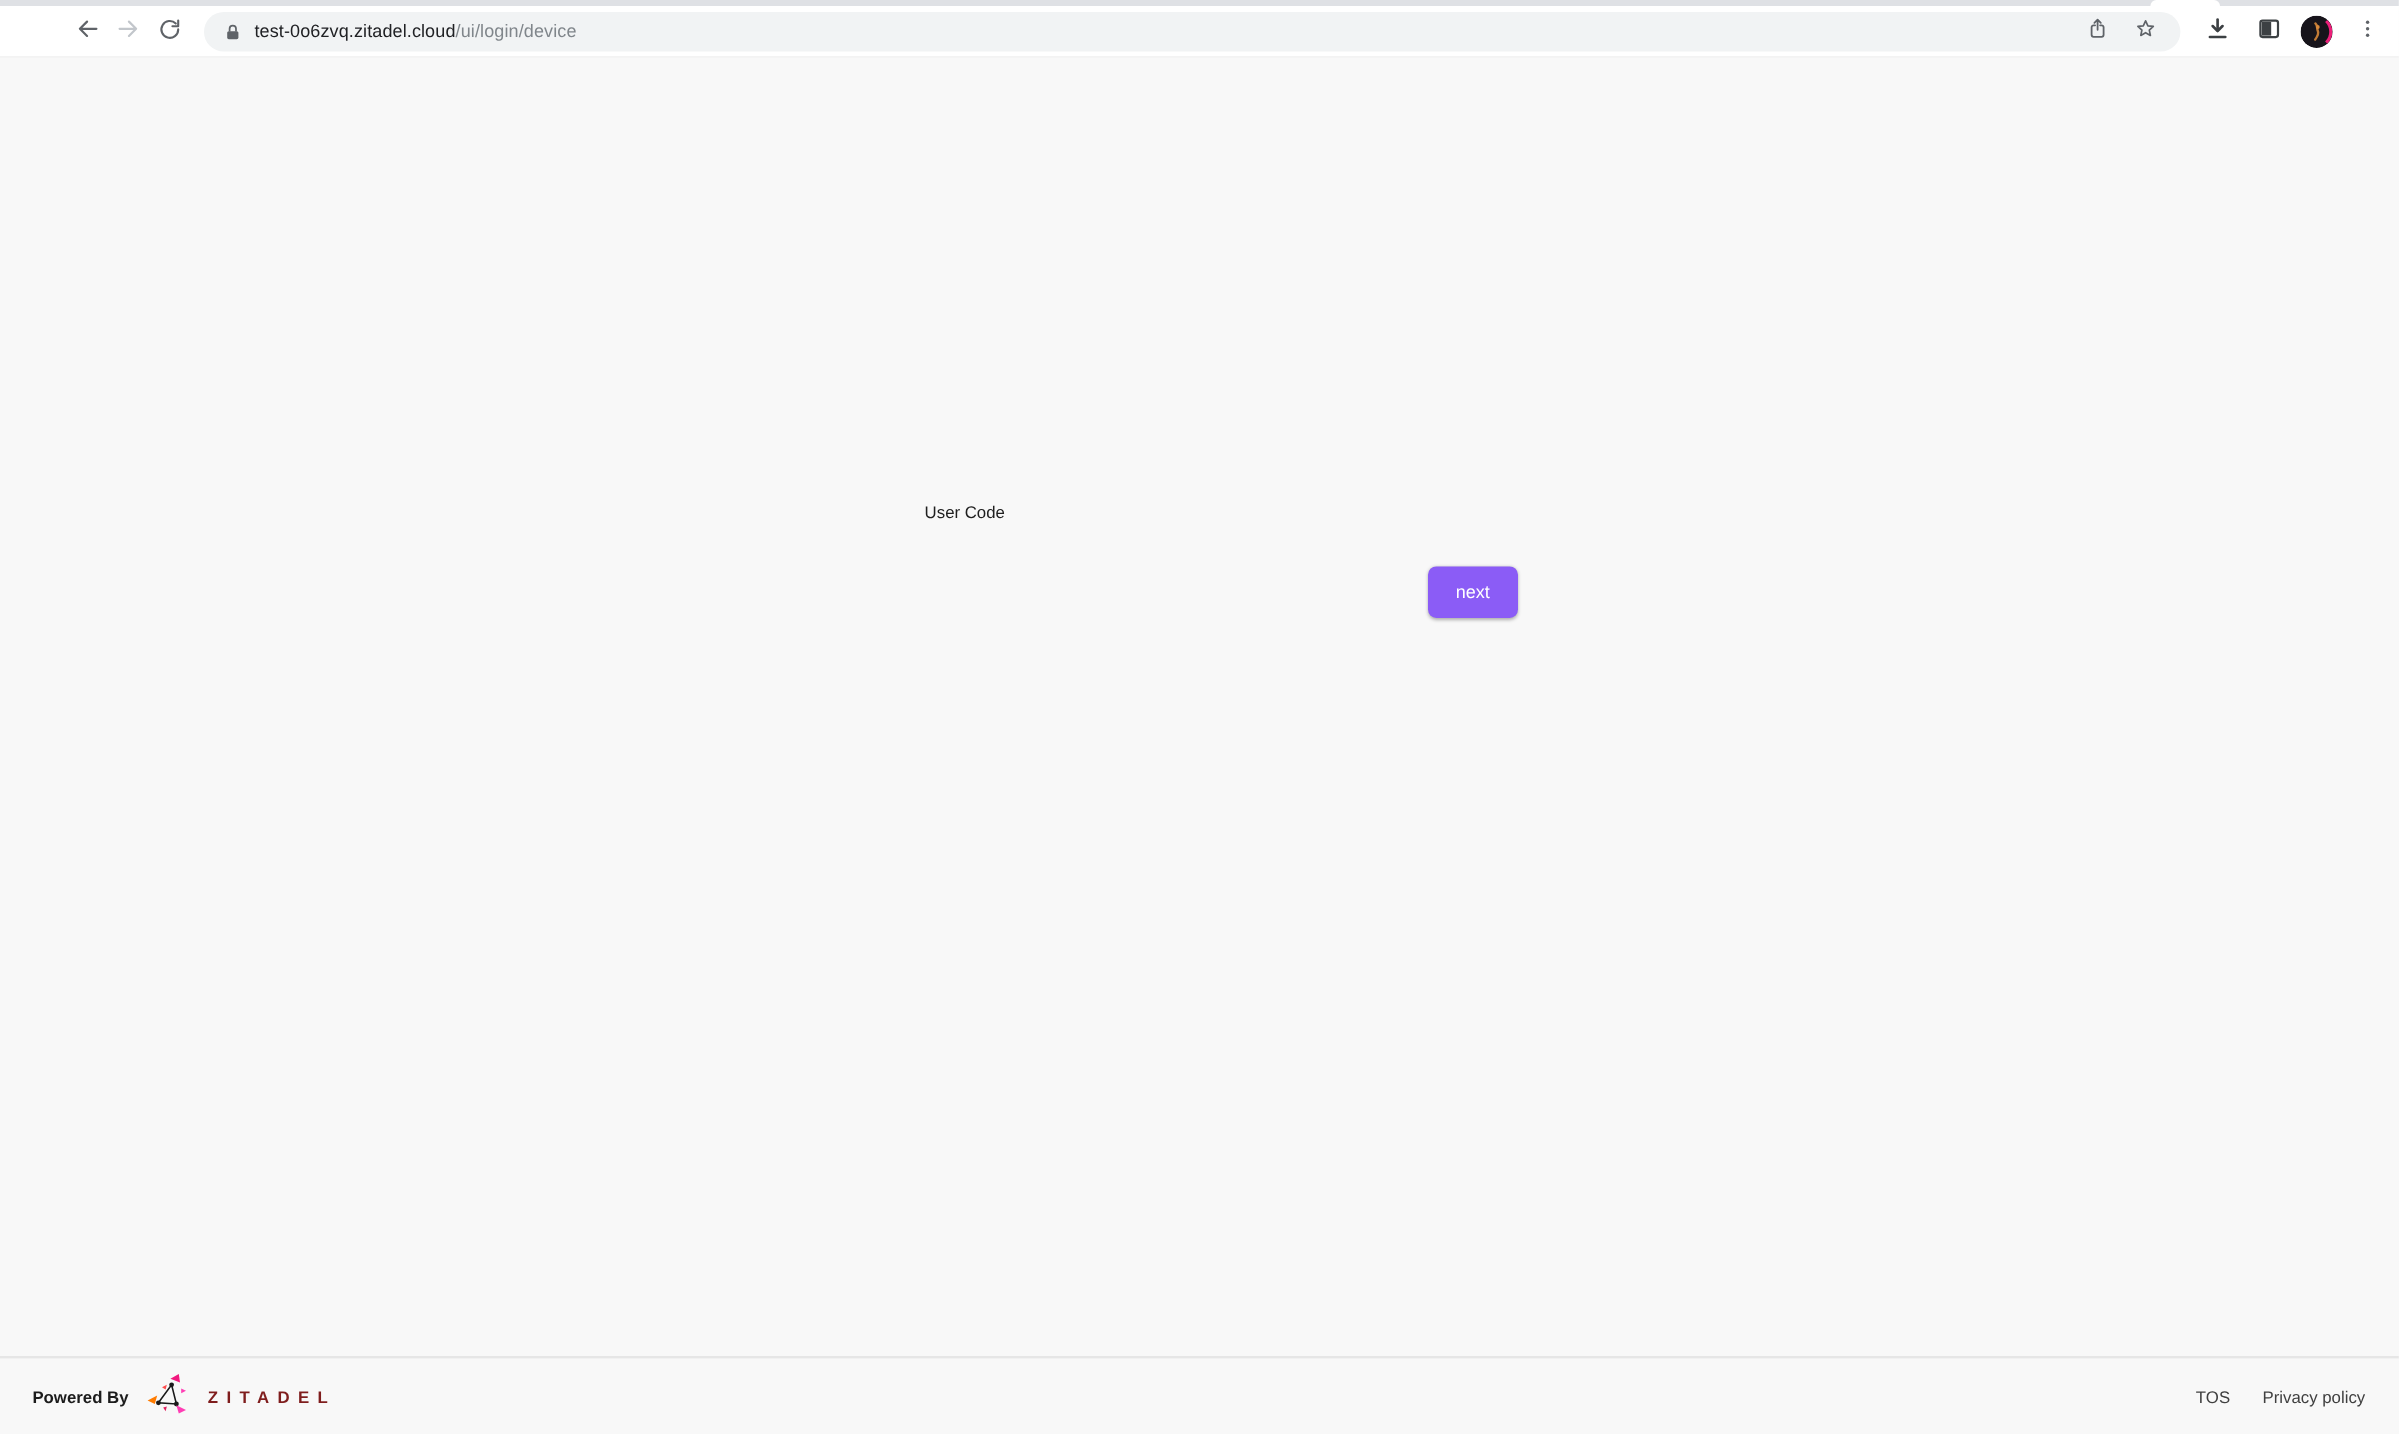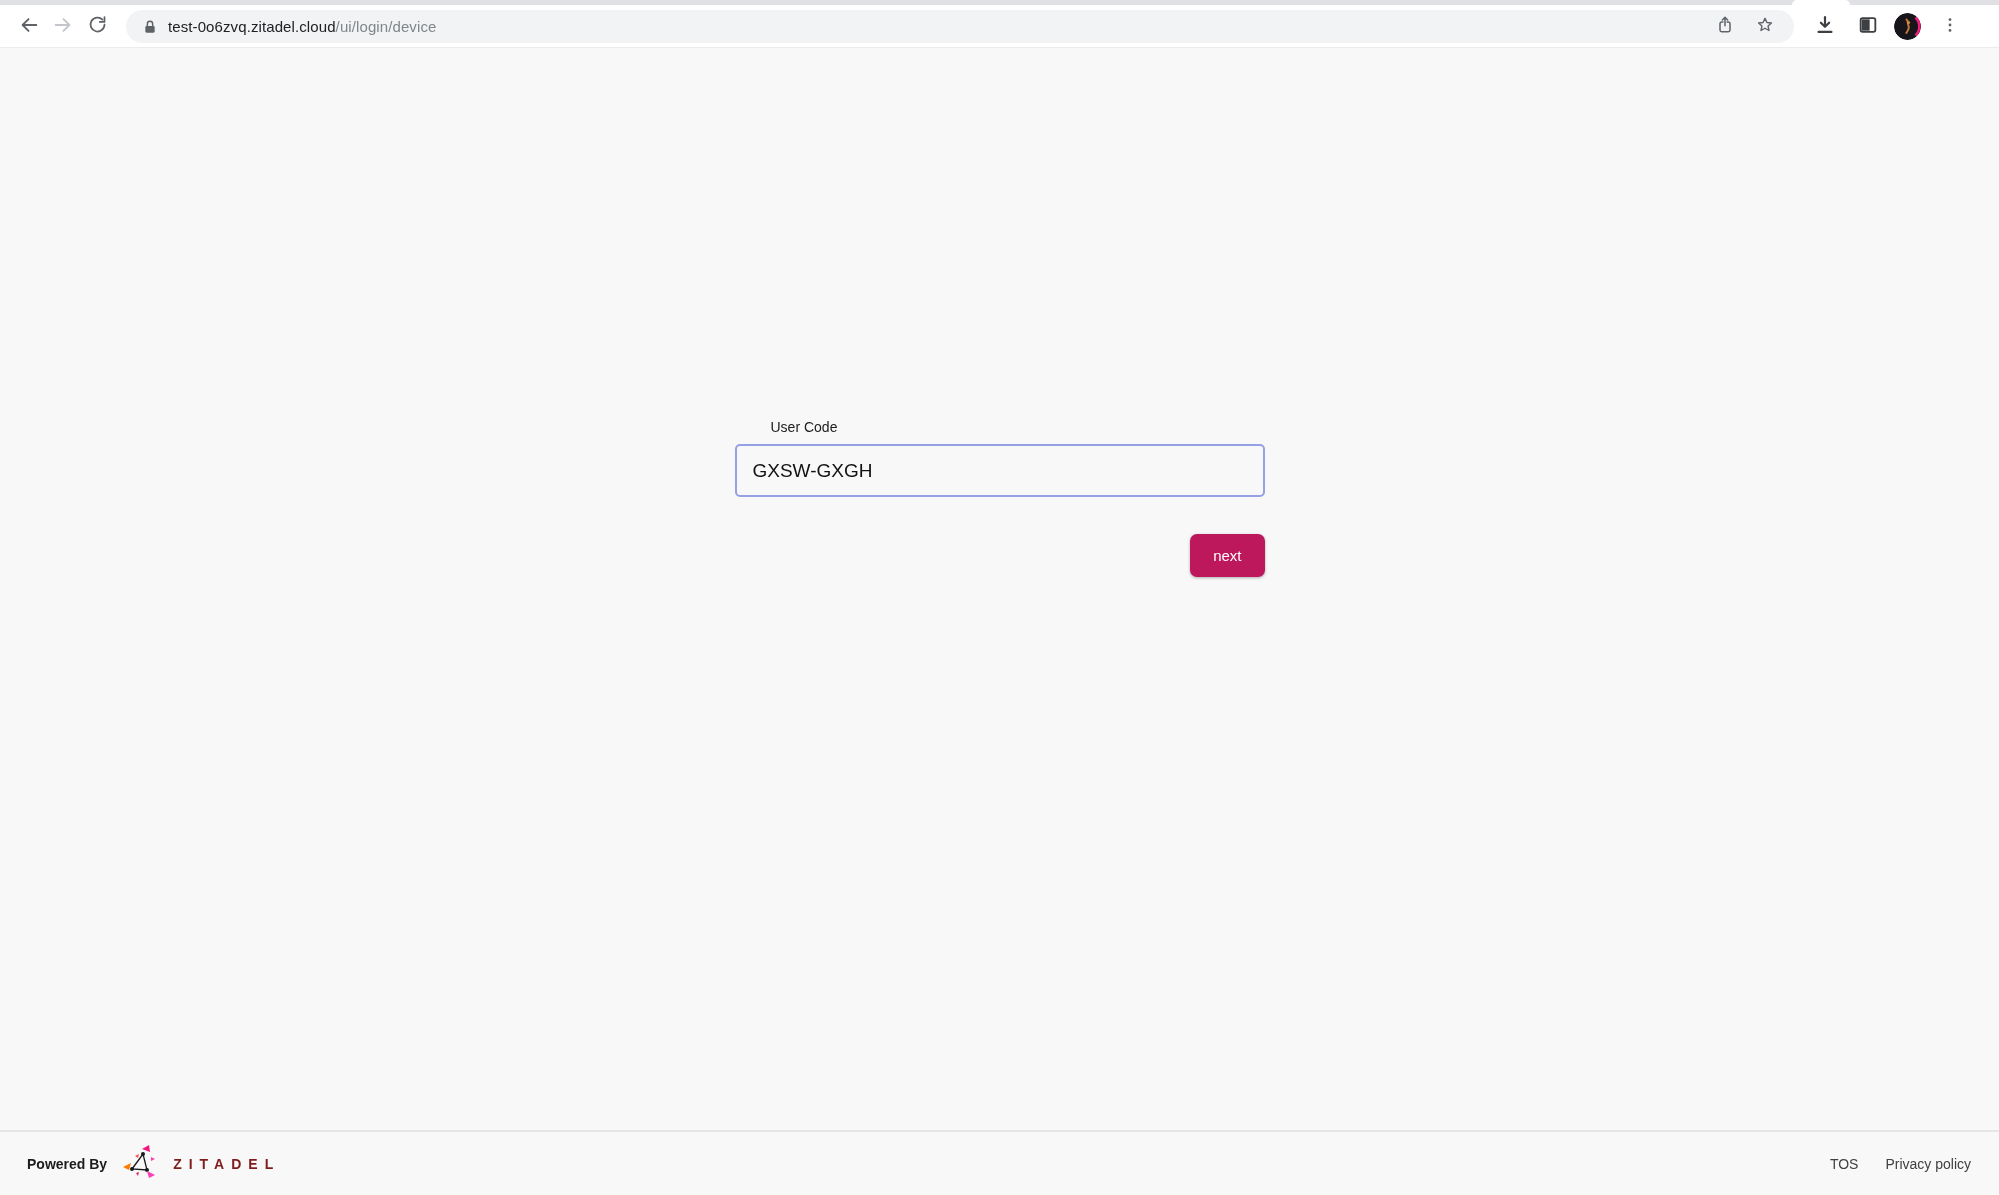--- a/index.html
+++ b/index.html
@@ -19,21 +19,21 @@
   .tabstrip-edge {
     position: absolute; top: 0; left: 0; right: 0; height: 5px;
     background: #dfe1e5;
   }
   .tab-notch {
     position: absolute; top: 0; left: 1792px; width: 58px; height: 5px;
     background: #ffffff; border-radius: 9px 9px 0 0;
   }
   .toolbar {
     position: absolute; top: 5px; left: 0; right: 0; height: 43px;
-    display: flex; align-items: center;
+    display: flex; align-items: center; padding-left: 44px;
   }
   .nav-btn {
     width: 34px; height: 34px; border-radius: 50%;
     display: flex; align-items: center; justify-content: center;
     flex: 0 0 auto; cursor: pointer;
   }
   .nav-btn:nth-child(1) { margin-left: 12px; }
   .omnibox {
     margin-left: 12px;
     width: 1668px; height: 33px;
@@ -77,21 +77,21 @@
   .code-input {
     width: 100%; height: 53px;
     border: 2px solid #96a0e4; border-radius: 5px;
     background: transparent;
     padding: 0 16px; font-size: 19px; color: #121212;
     font-family: "Liberation Sans", sans-serif;
     outline: none;
   }
   .btn-row { display: flex; justify-content: flex-end; margin-top: 37px; }
   .primary-btn {
-    background: #be185d; color: #ffffff;
+    background: #8b5cf6; color: #ffffff;
     border: none; border-radius: 7px;
     padding: 13px 23px; font-size: 15px;
     font-family: "Liberation Sans", sans-serif;
     box-shadow: 0 1px 3px rgba(0,0,0,0.3);
     cursor: pointer;
   }
   
   .footer {
     position: absolute; left: 0; right: 0; bottom: 0; height: 65px;
     background: #f8f8f8; border-top: 2px solid #e6e6e6;
@@ -200,21 +200,20 @@
             </svg>
         </span>
       </div>
     </div>
   </div>
 </div>
 
 <div class="page">
   <div class="content-col">
     <label class="field-label">User Code</label>
-    <input class="code-input" type="text" value="GXSW-GXGH" style="">
     <div class="btn-row">
       <button class="primary-btn">next</button>
     </div>
   </div>
 </div>
 
 <div class="footer">
   <div class="footer-left">
     <span class="powered-by">Powered By</span>
     <a class="brand-link">

